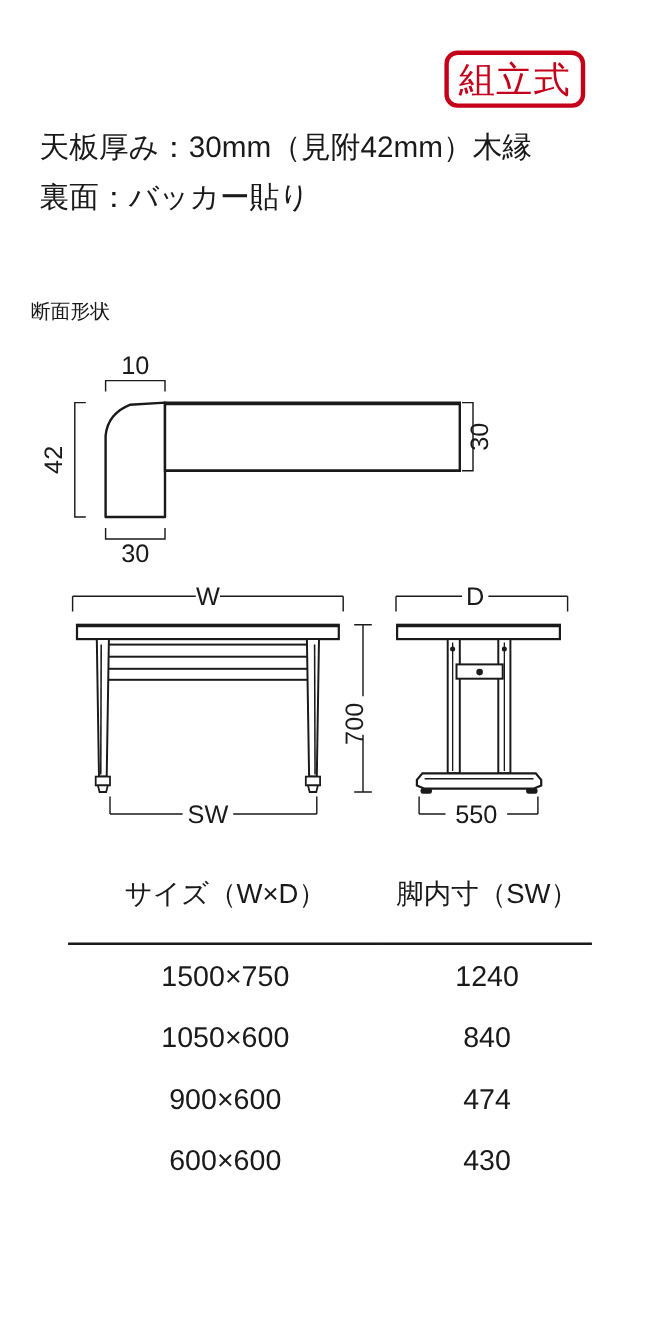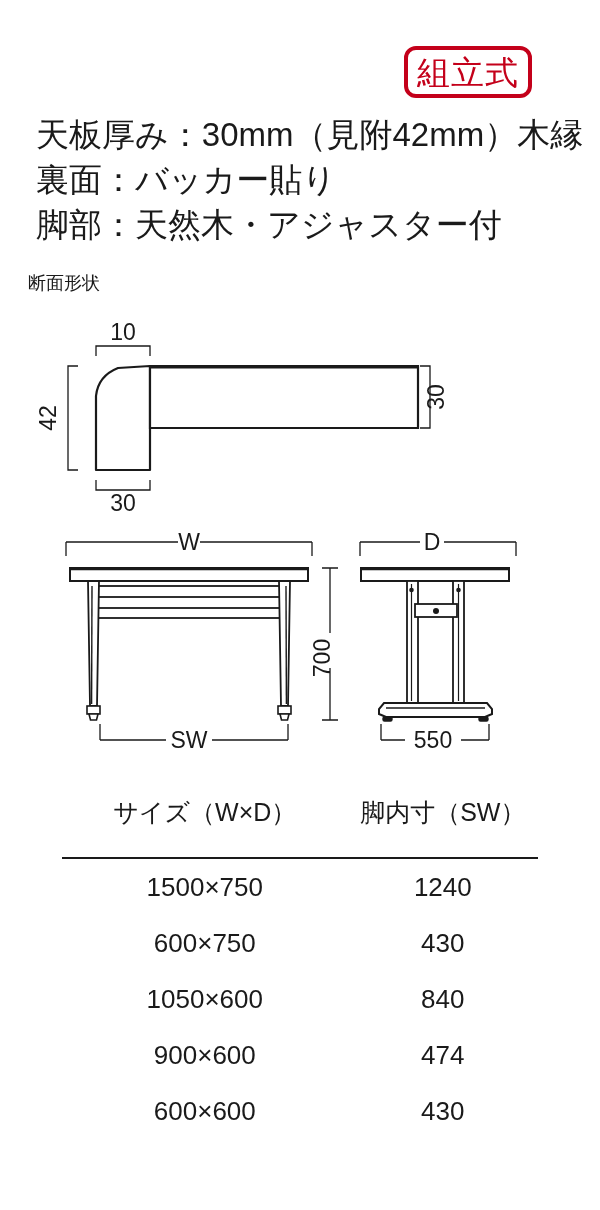--- a/index.html
+++ b/index.html
@@ -39,21 +39,21 @@
   }
 
   
   #spec-list {
     position: absolute;
     left: 36px;
     top: 112px;
     width: 540px;
   }
   #spec-list .spec-line {
-    font-size: 33px;
+    font-size: 27px;
     line-height: 45px;
     white-space: nowrap;
     letter-spacing: 0px;
   }
 
   
   #section-heading {
     position: absolute;
     left: 28px;
     top: 274px;
@@ -106,21 +106,20 @@
 </head>
 <body>
 
 <div id="assembly-badge">
   <span class="badge-text">組立式</span>
 </div>
 
 <div id="spec-list">
   <div class="spec-line">天板厚み：30mm（見附42mm）木縁</div>
   <div class="spec-line">裏面：バッカー貼り</div>
-  <div class="spec-line">脚部：天然木・アジャスター付</div>
 </div>
 
 <div id="section-heading">断面形状</div>
 
 <svg class="drawing" id="cross-section-drawing" width="600" height="200" viewBox="0 0 600 200">
   <g stroke="#1a1a1a" fill="none" stroke-width="1.3">
 
     <path d="M96 38 L96 28 L150 28 L150 38"></path>
 
     <path d="M78 48 L68 48 L68 152 L78 152"></path>
@@ -272,24 +271,20 @@
       <th class="col-size">サイズ（W×D）</th>
       <th class="col-sw">脚内寸（SW）</th>
     </tr>
   </thead>
   <tbody>
     <tr>
       <td>1500×750</td>
       <td>1240</td>
     </tr>
     <tr>
-      <td>600×750</td>
-      <td>430</td>
-    </tr>
-    <tr>
       <td>1050×600</td>
       <td>840</td>
     </tr>
     <tr>
       <td>900×600</td>
       <td>474</td>
     </tr>
     <tr>
       <td>600×600</td>
       <td>430</td>

